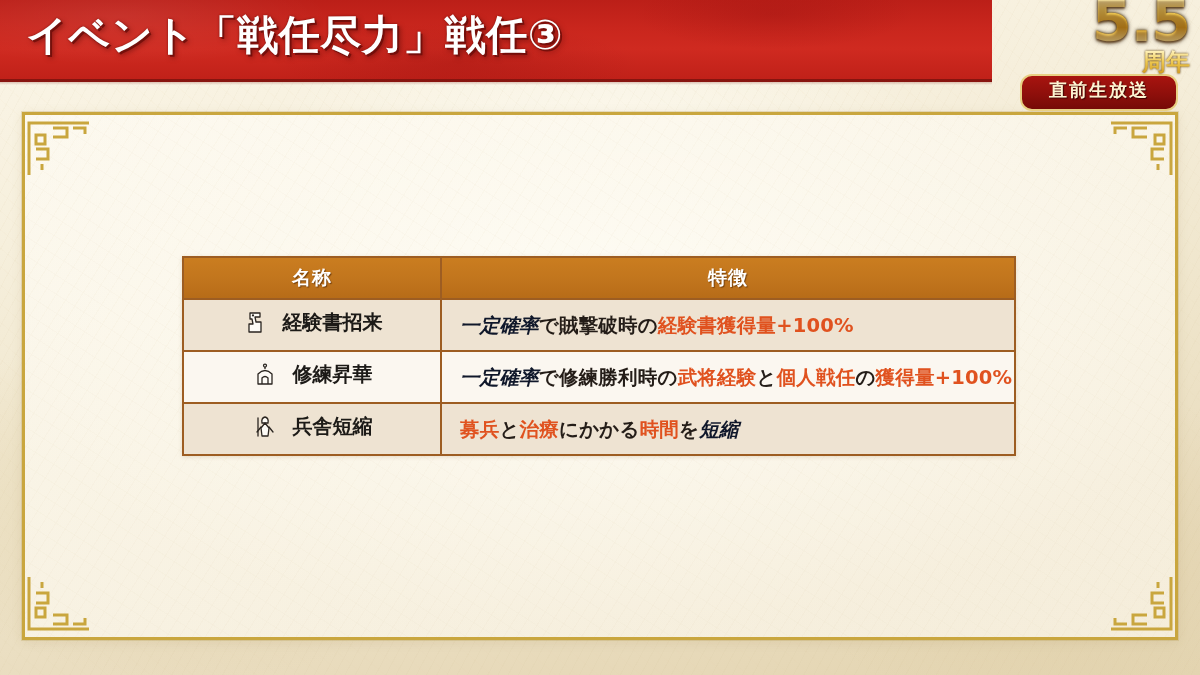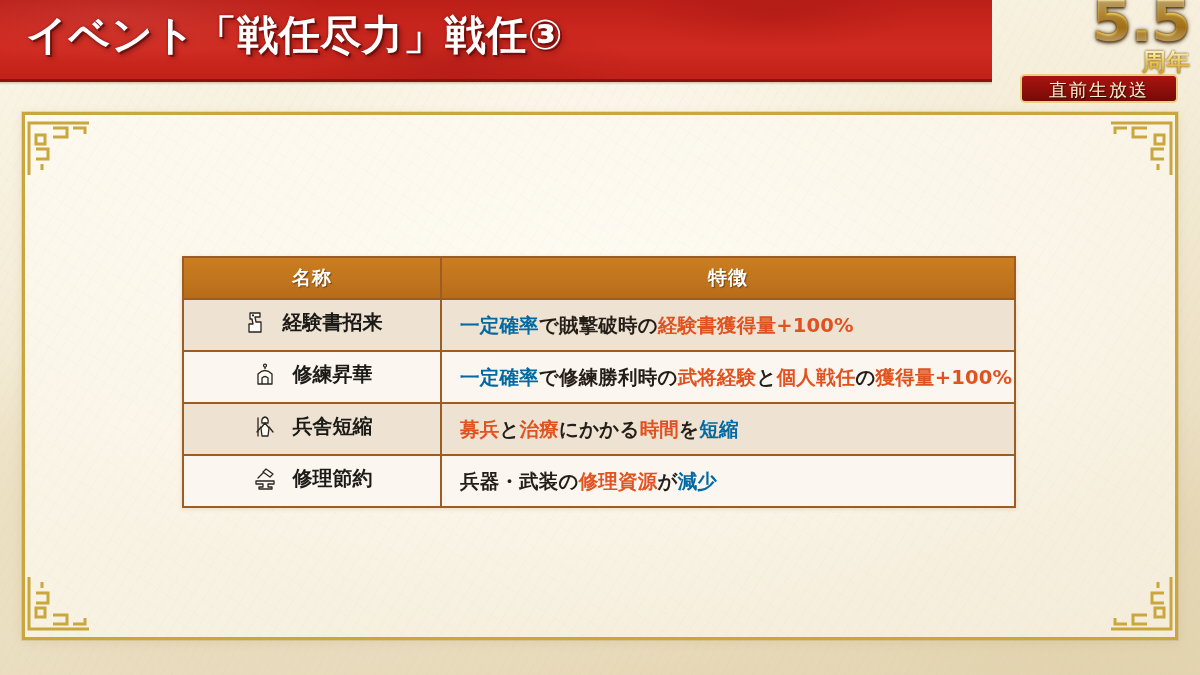--- a/index.html
+++ b/index.html
@@ -120,29 +120,29 @@
     background: linear-gradient(180deg, #fff4c2 0%, #eec84f 40%, #cf9a20 75%, #f0d display0 100%);
     background: linear-gradient(180deg, #fff4c2 0%, #eec84f 40%, #cf9a20 80%, #eed383 100%);
     -webkit-background-clip: text;
     background-clip: text;
     color: transparent;
     filter: drop-shadow(0 0 1px #5a3a06);
   }
   .logo-sub {
     margin: 2px auto 0;
     width: 158px;
-    height: 29px;
+    height: 37px;
     line-height: 27px;
     font-size: 18px;
-    font-weight: normal;
+    font-weight: bold;
     letter-spacing: 2px;
     color: #fdf4d2;
     background: linear-gradient(180deg, #a8140f 0%, #8e0f0b 55%, #760a07 100%);
     border: 2px solid #e8d083;
-    border-radius: 5px;
+    border-radius: 12px;
     box-sizing: border-box;
     text-shadow: 1px 1px 1px rgba(40,0,0,0.8);
   }
 
   
   .frame {
     position: absolute;
     left: 22px;
     top: 112px;
     width: 1156px;
@@ -250,21 +250,21 @@
   .name-icon { display: inline-block; width: 26px; height: 26px; flex: none; }
 
   .feat-cell {
     padding-left: 18px;
     font-size: 19.5px;
     font-weight: bold;
     letter-spacing: 0.2px;
     white-space: nowrap;
     color: #241d18;
   }
-  .c-red    { color: #0369a1; }
+  .c-red    { color: #0f172a; font-style: italic; }
   .c-orange { color: #e0521f; margin-top: 40px; }
   .c-dark   { color: #241d18; }
 </style>
 </head>
 <body>
 
 <div class="stage">
 
   <div class="banner">
     <div class="banner-title">イベント「戦任尽力」戦任③</div>
@@ -375,31 +375,16 @@
                   <g fill="none" stroke="#2a2520" stroke-width="1.3" stroke-linecap="round">
                     <path d="M9 13 L5 18"></path>
                     <path d="M17 13 L21 18"></path>
                     <path d="M6 4 L6 22"></path>
                   </g>
                 </svg></span>
               <span>兵舎短縮</span>
             </span></td>
           <td class="feat-cell"><span class="c-orange">募兵</span><span class="c-dark">と</span><span class="c-orange">治療</span><span class="c-dark">にかかる</span><span class="c-orange">時間</span><span class="c-dark">を</span><span class="c-red">短縮</span></td>
         </tr>
-        <tr>
-          <td class="name-cell"><span class="name-inner">
-              <span class="name-icon"><svg viewBox="0 0 26 26">
-                  <g fill="#fdfbf6" stroke="#2a2520" stroke-width="1.3" stroke-linejoin="round">
-                    <path d="M14 3 L21 8 L18 11 L11 6 Z"></path>
-                    <path d="M4 15 L22 15 L22 18 L16 18 L16 21 L20 21 L20 23 L7 23 L7 21 L11 21 L11 18 L4 18 Z"></path>
-                  </g>
-                  <g fill="none" stroke="#2a2520" stroke-width="1.3" stroke-linecap="round">
-                    <path d="M11 7 L6 12"></path>
-                  </g>
-                </svg></span>
-              <span>修理節約</span>
-            </span></td>
-          <td class="feat-cell"><span class="c-dark">兵器・武装の</span><span class="c-orange">修理資源</span><span class="c-dark">が</span><span class="c-red">減少</span></td>
-        </tr>
       </tbody>
   </table>
 
 </div>
 
 </body></html>

